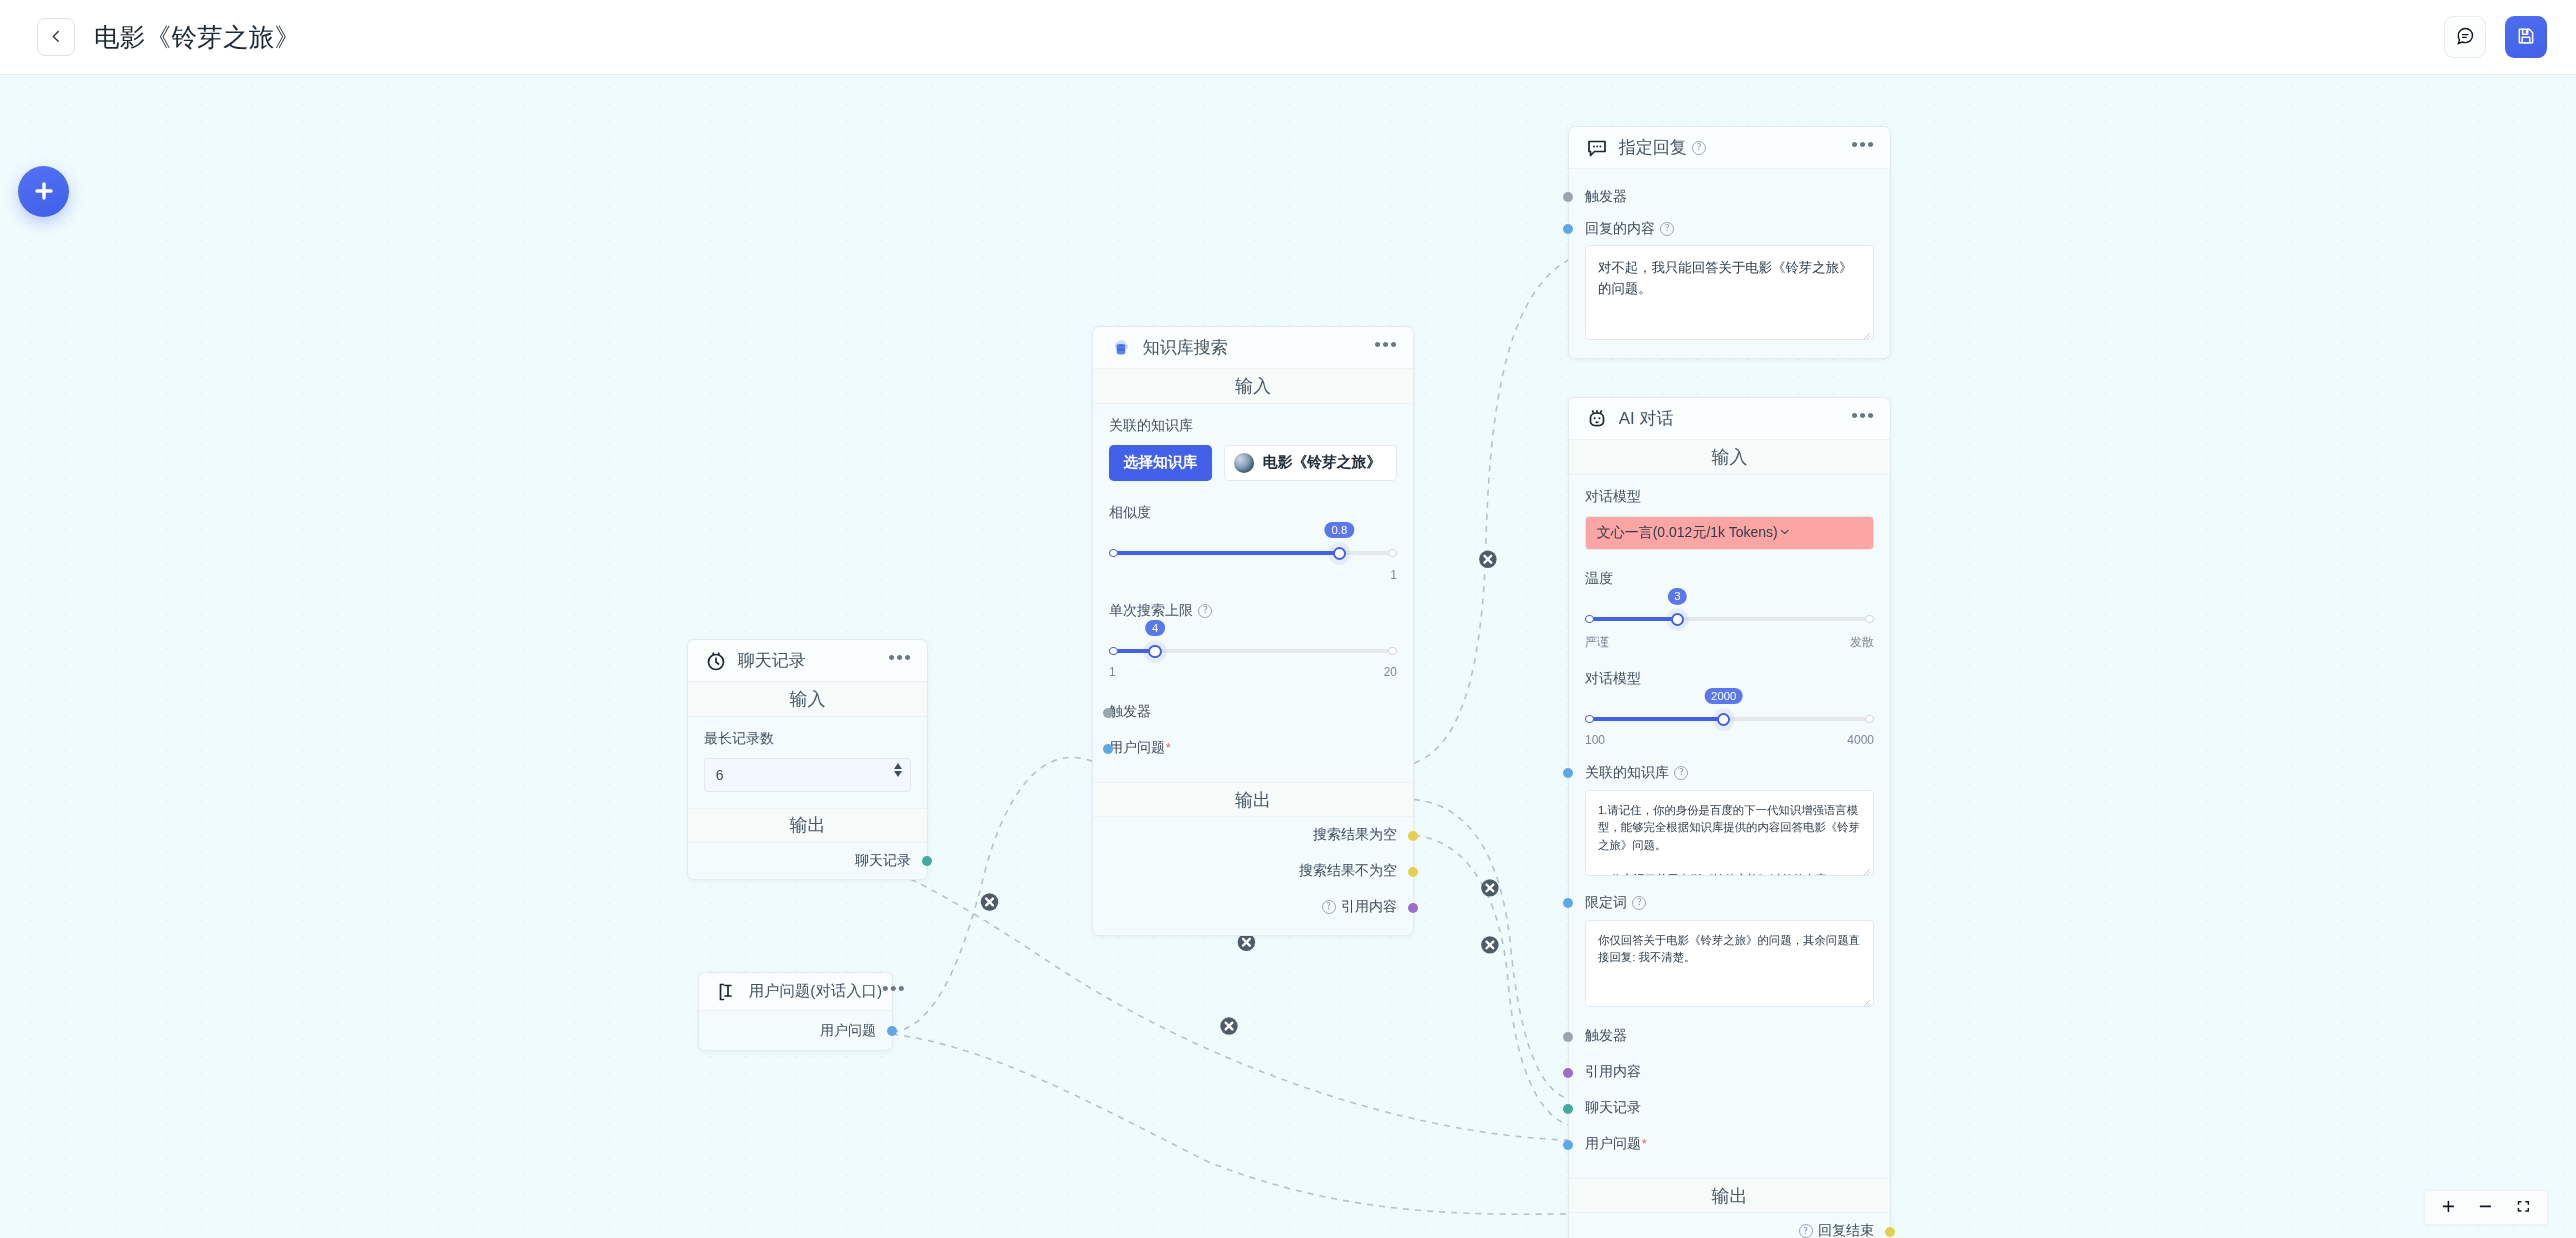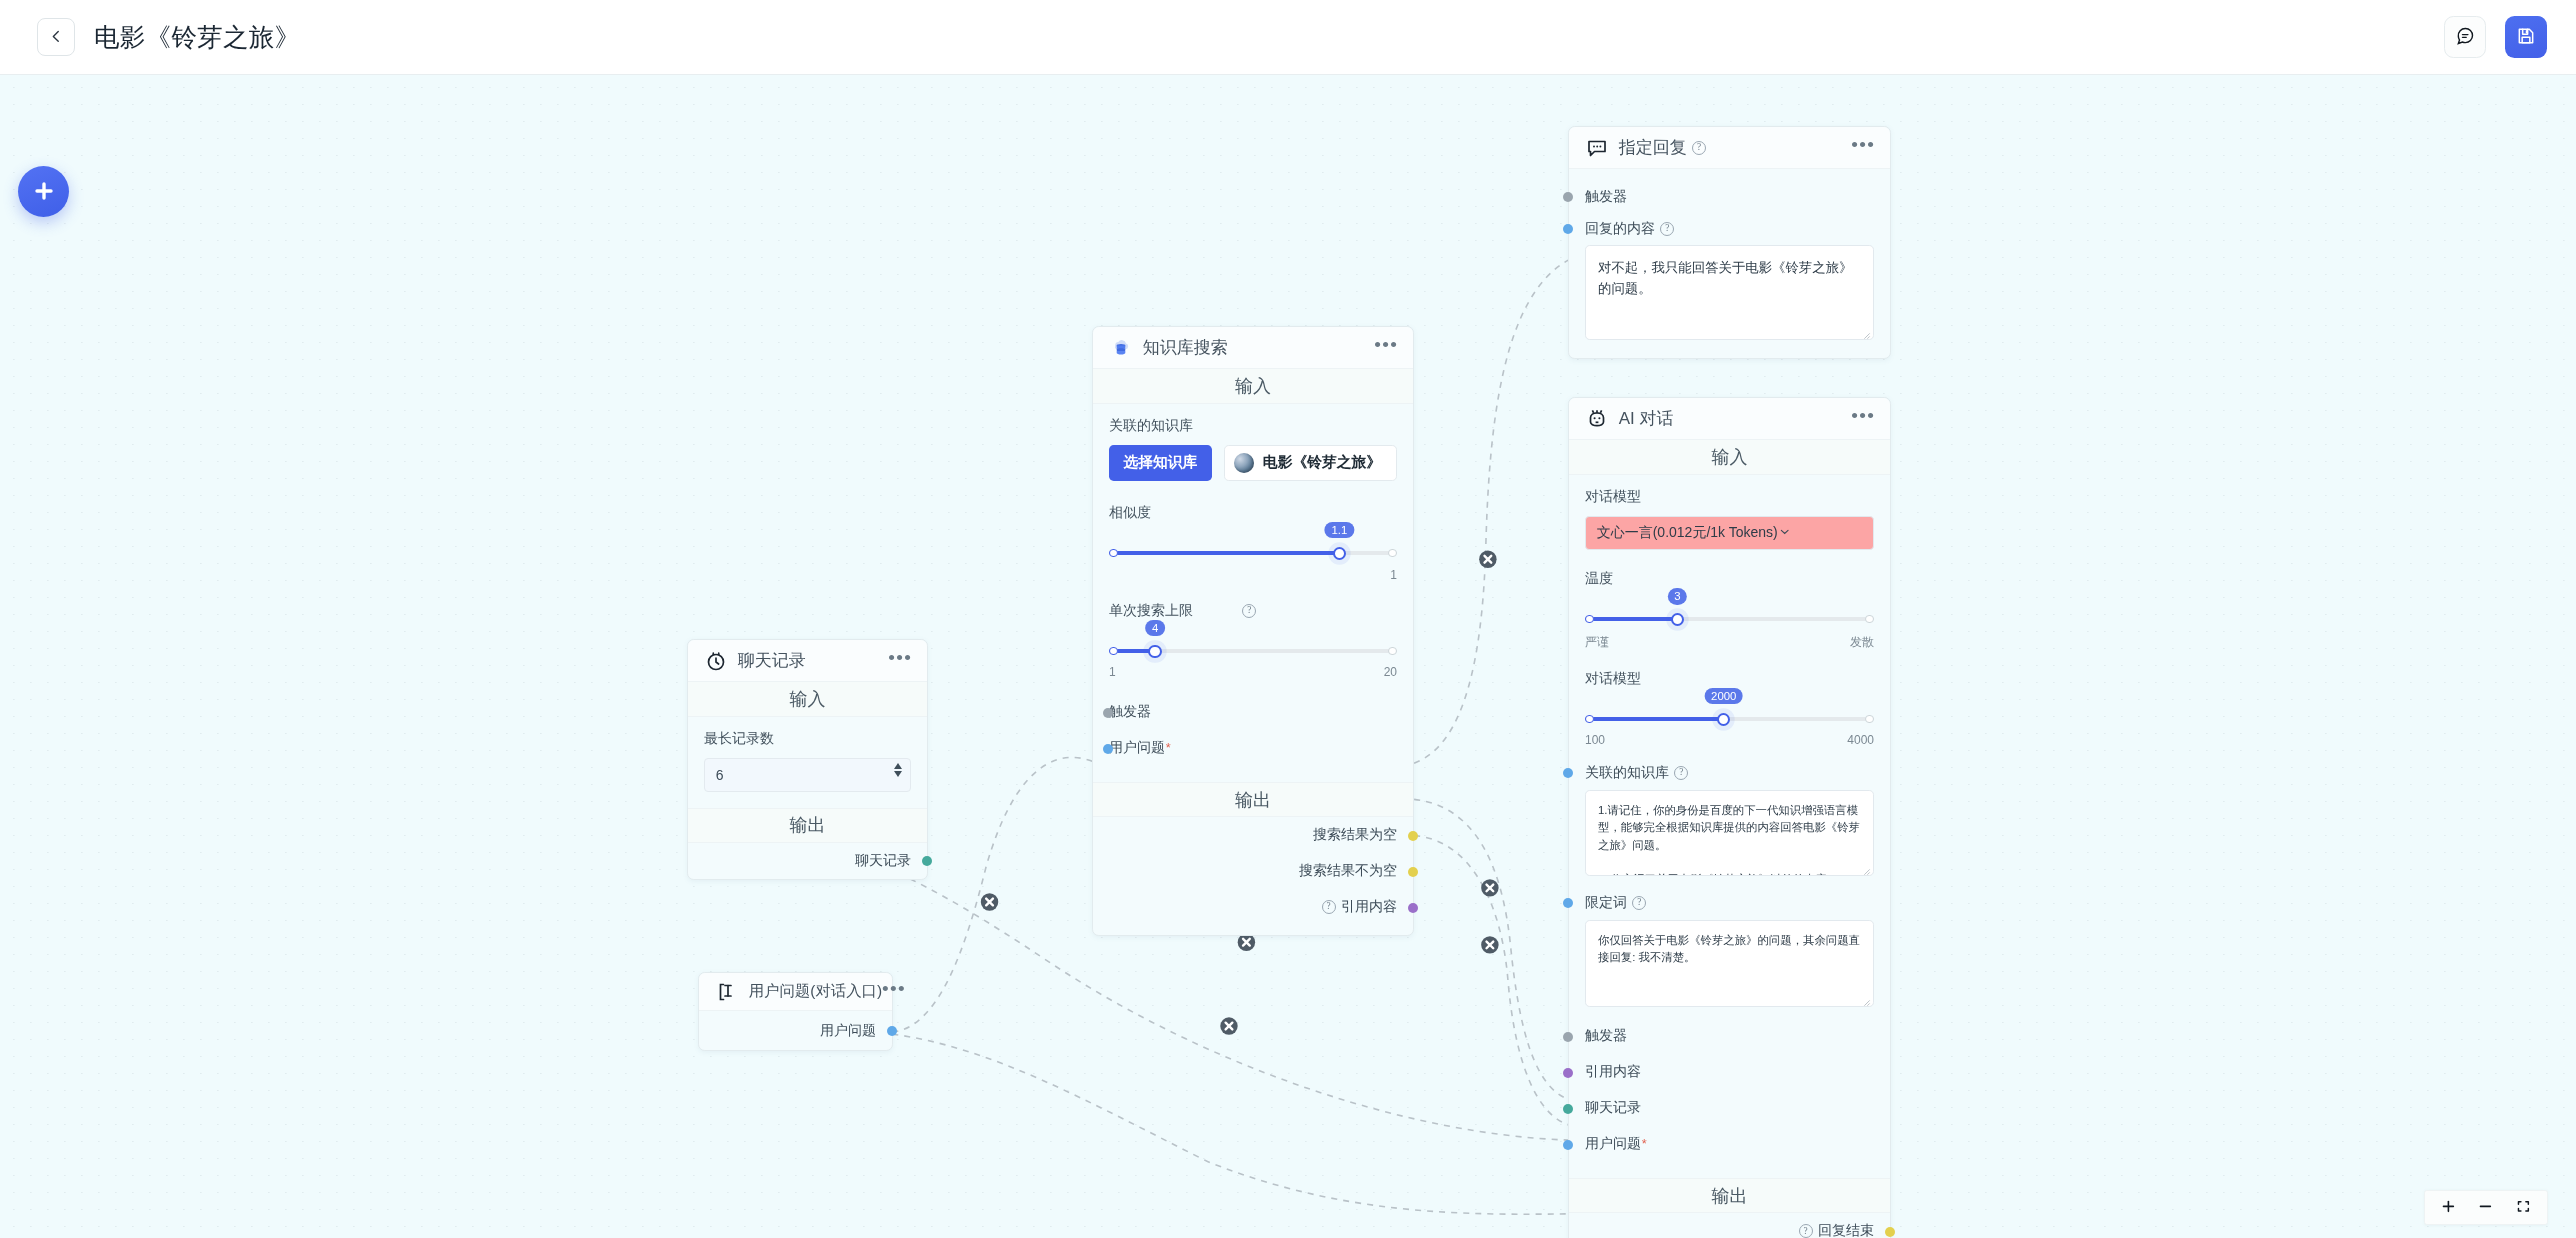--- a/index.html
+++ b/index.html
@@ -382,27 +382,27 @@
         </div>
       </div>
 
       <div class="field-label" style="margin-top:23px;">相似度</div>
       <div class="slider-wrap">
         <div class="track"></div>
         <div class="track-fill" style="width:80%;"></div>
         <div class="cap left"></div>
         <div class="cap right"></div>
         <div class="knob" style="left:80%;"></div>
-        <div class="bubble" style="left:80%;">1.1</div>
+        <div class="bubble" style="left:80%;">0.8</div>
       </div>
       <div class="scale right-only">
         <span>1</span>
       </div>
 
-      <div class="field-label" style="margin-top:20px;gap:44px;">
+      <div class="field-label" style="margin-top:20px;">
         <span>单次搜索上限</span>
         <span class="qmark">?</span>
       </div>
       <div class="slider-wrap">
         <div class="track"></div>
         <div class="track-fill" style="width:16%;"></div>
         <div class="cap left"></div>
         <div class="cap right"></div>
         <div class="knob" style="left:16%;"></div>
         <div class="bubble" style="left:16%;">4</div>

